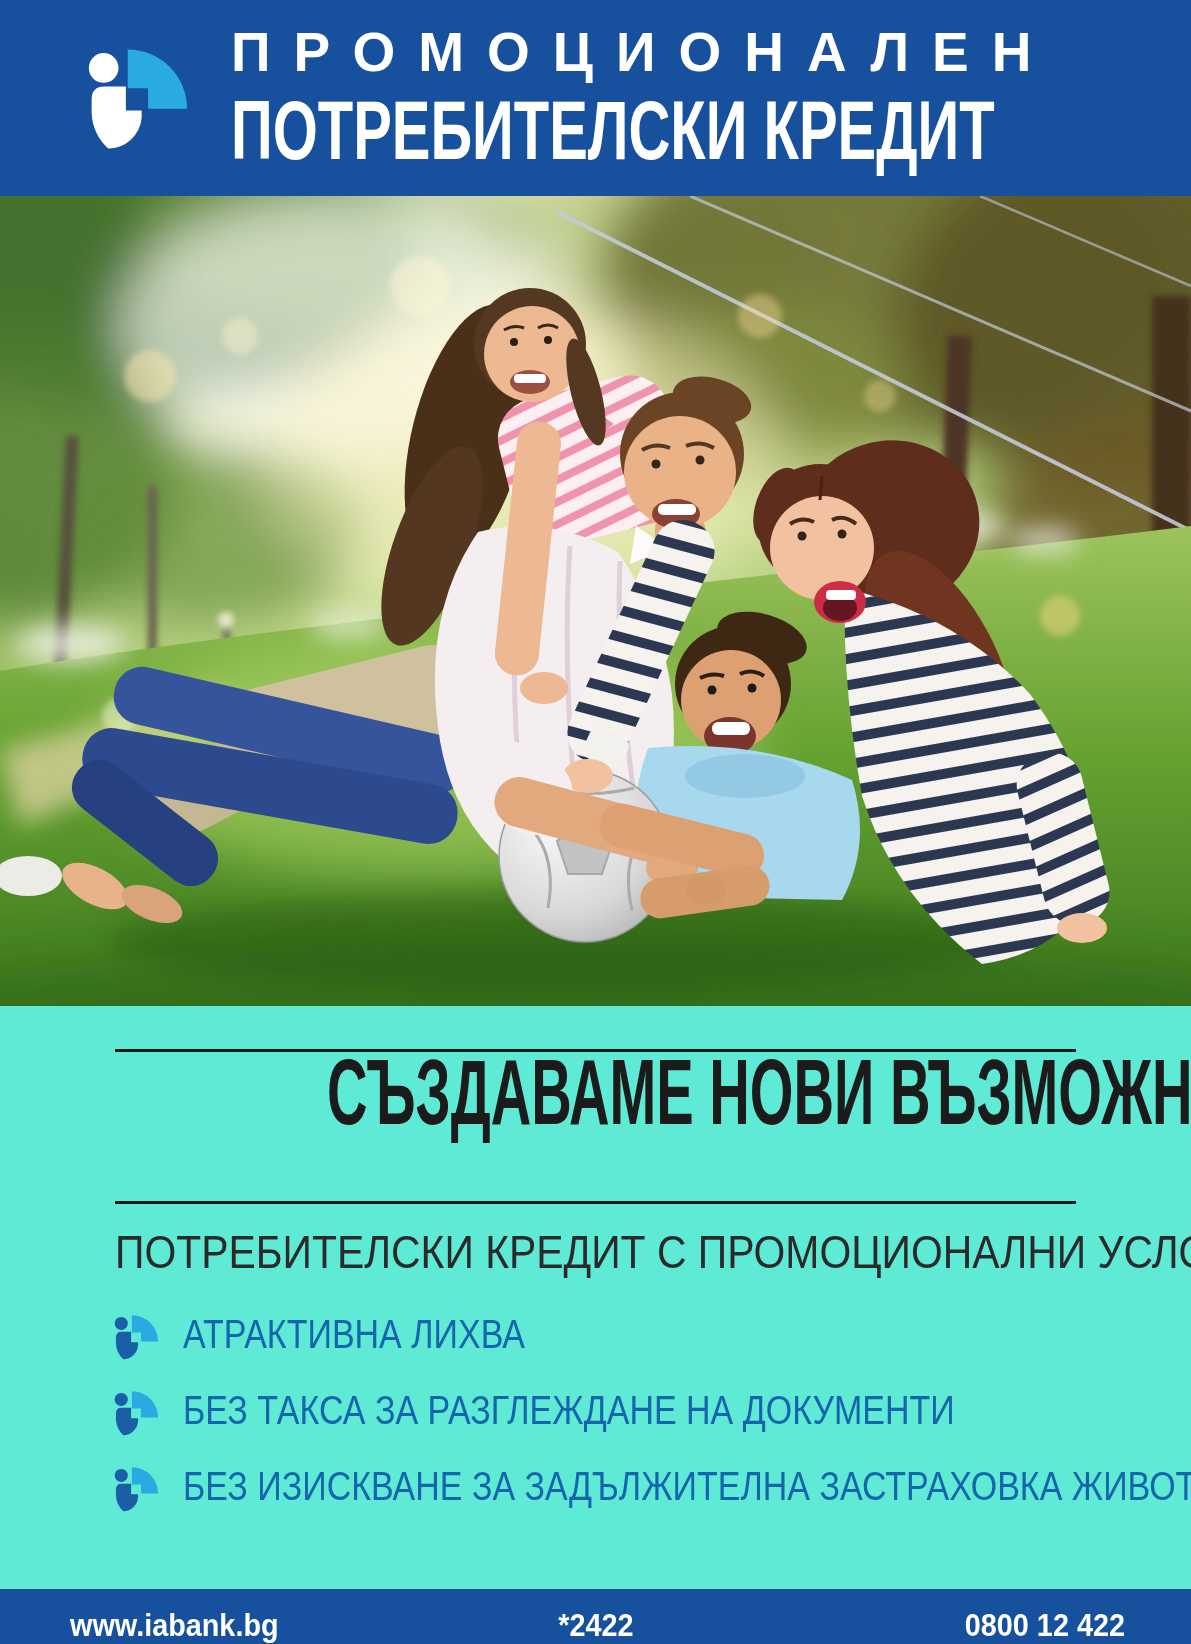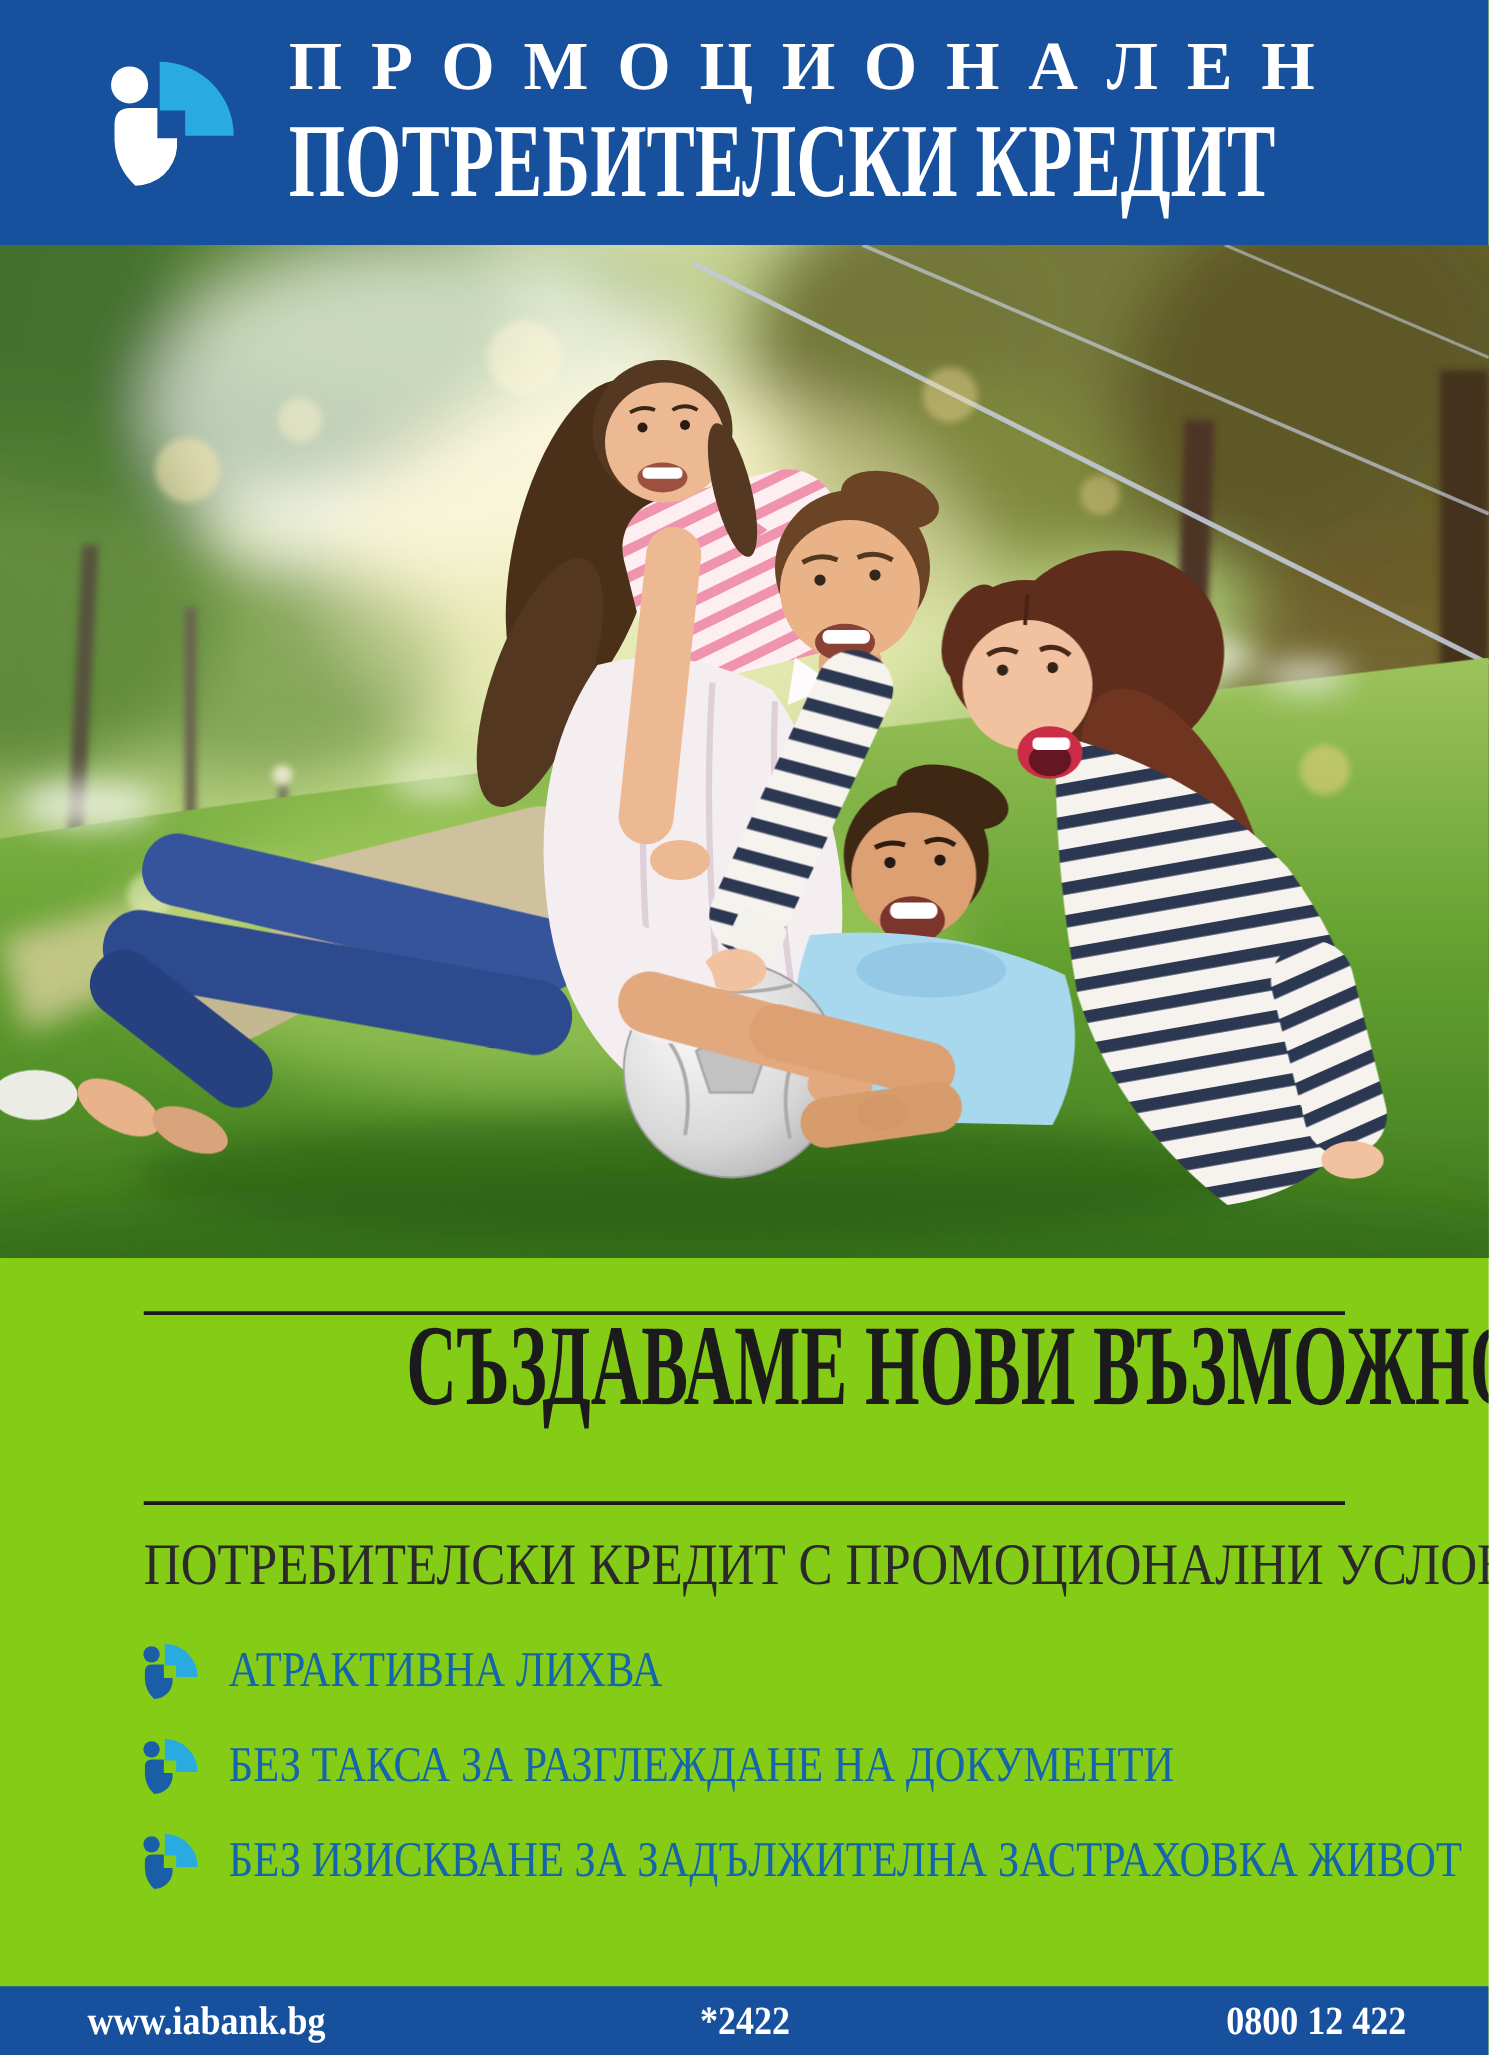--- a/index.html
+++ b/index.html
@@ -1,17 +1,17 @@
 <!DOCTYPE html>
 <html><head>
 <meta charset="utf-8">
 <style>
   html,body{margin:0;padding:0}
-  .page{position:relative;width:1191px;height:1644px;background:#84cc16;overflow:hidden;
-        font-family:Liberation Serif, serif}
+  .page{position:relative;width:1191px;height:1644px;background:#5eead4;overflow:hidden;
+        font-family:Liberation Sans, sans-serif}
   
   .header{position:absolute;top:0;left:0;width:1191px;height:196px;background:#17519E;
           display:flex;align-items:center;box-sizing:border-box;padding-left:85px}
   .logo-mark{width:104px;height:113px;color:#ffffff;--accent:#29ABE2;flex:0 0 auto}
   .titles{margin-left:42px;color:#fff}
   .t1{font-size:55px;font-weight:bold;letter-spacing:23px;line-height:1;white-space:nowrap}
   .t2{font-size:84px;font-weight:bold;line-height:1;margin-top:8px;white-space:nowrap;
       transform:scaleX(0.69);transform-origin:left center}
   
   .photo{position:absolute;top:196px;left:0;width:1191px;height:810px;display:block}
@@ -25,21 +25,21 @@
   .subtitle{position:absolute;top:1226px;left:115px;font-size:47px;line-height:52px;
             color:#2a2a2a;white-space:nowrap}
   .subtitle span{display:inline-block;transform:scaleX(0.87);transform-origin:left center}
   .bullet{position:absolute;left:113px;height:50px;display:flex;align-items:flex-start;gap:24px}
   .b1{top:1312px}.b2{top:1388px}.b3{top:1464px}
   .bullet-mark{width:46px;height:50px;color:#1A5EA8;--accent:#29ABE2;flex:0 0 auto}
   .blabel{font-size:40px;color:#1565AC;white-space:nowrap;
           transform:scaleX(0.85);transform-origin:left center}
   
   .footer{position:absolute;left:0;top:1589px;width:1191px;height:55px;background:#17519E;color:#fff}
-  .f{position:absolute;top:0;height:55px;display:flex;align-items:center;
+  .f{position:absolute;top:0;height:55px;display:flex;align-items:flex-end;
      font-weight:bold;font-size:32px;white-space:nowrap}
   .f span{display:inline-block;transform:scaleX(0.9)}
   .f-left{left:70px}.f-left span{transform-origin:left center}
   .f-center{left:0;width:1191px;justify-content:center}.f-center span{transform-origin:center}
   .f-right{right:66px}.f-right span{transform-origin:right center}
 </style>
 </head>
 <body>
 
 <div class="page">

